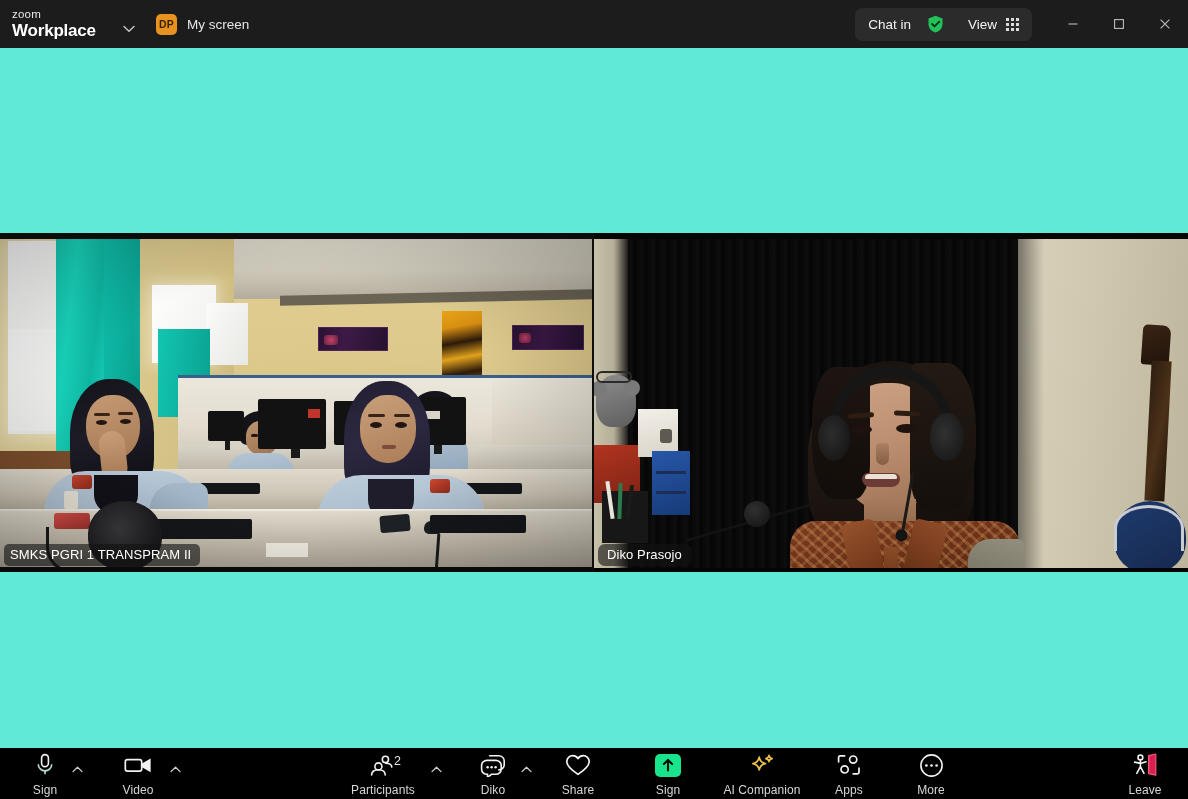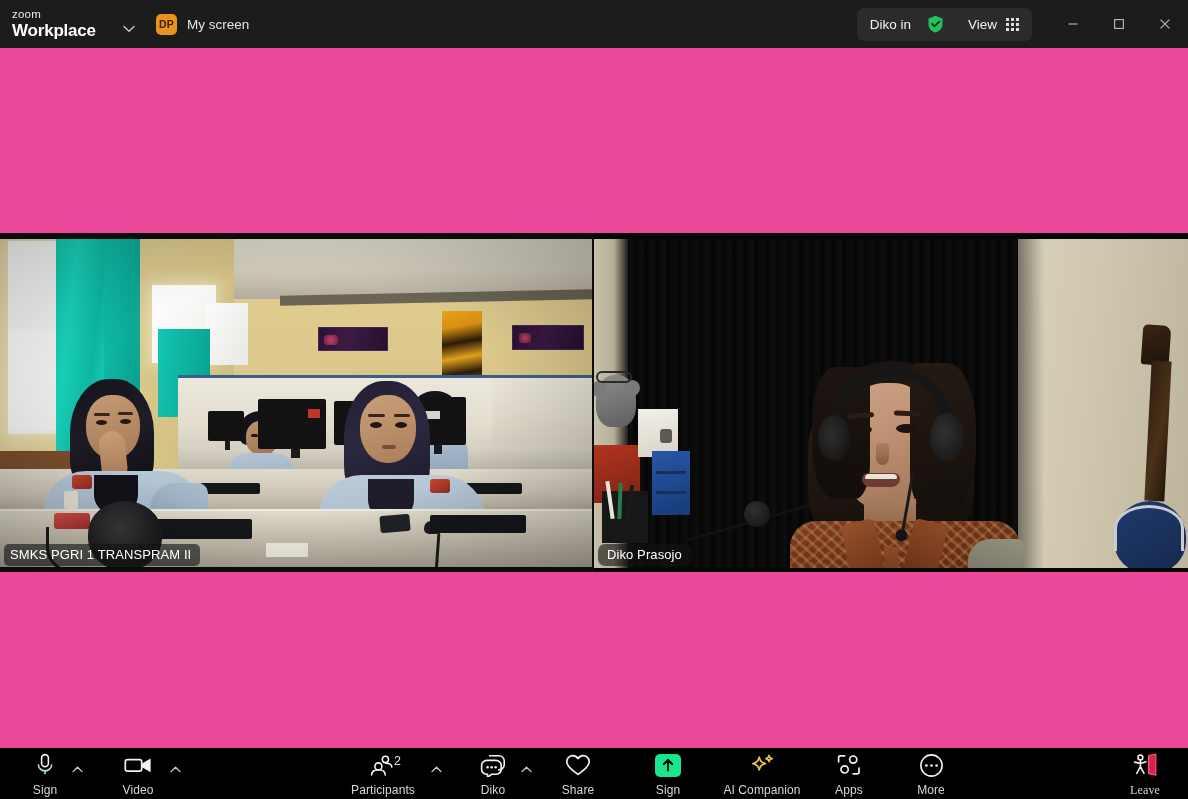--- a/index.html
+++ b/index.html
@@ -61,21 +61,21 @@
   .wctrl { display:flex; align-items:center; height:48px; }
   .wbtn {
     width:46px; height:48px; display:flex; align-items:center; justify-content:center;
     cursor:pointer;
   }
   .wbtn svg { stroke:#bdbdbd; }
 
   
   .stage {
     position:absolute; left:0; top:48px; width:1188px; height:700px;
-    background:#ec4899;
+    background:#5eead4;
   }
   .tile-row {
     position:absolute; left:0; top:185px; width:1188px; height:339px;
     display:flex;
   }
   .tile { position:relative; height:339px; overflow:hidden; background:#000; }
   .tile.left  { width:592px; }
   .tile.gap   { width:2px; background:#0d0d0d; }
   .tile.right { width:594px; }
 
@@ -600,21 +600,21 @@
     </div>
 
 
     <div class="myscreen">
       <span class="avatar-dp">DP</span>
       <span class="myscreen-lb">My screen</span>
     </div>
 
     <div class="tb-right">
       <div class="signin-group">
-        <span class="signin-lb">Diko in</span>
+        <span class="signin-lb">Chat in</span>
         <svg class="shield" viewBox="0 0 18 19">
           <path d="M9 .8 1.6 3.6v6c0 4.6 3.1 7.7 7.4 8.9 4.3-1.2 7.4-4.3 7.4-8.9v-6z" fill="#21c25a"></path>
           <path d="M5.4 9.5l2.6 2.6 5-5" stroke="#0b2f16" stroke-width="1.9" fill="none" stroke-linecap="round" stroke-linejoin="round"></path>
         </svg>
         <span class="view-lb">View</span>
         <span class="grid-ic">
           <i></i>
             <i></i>
             <i></i>
             <i></i>
@@ -920,21 +920,21 @@
         <svg width="25" height="25" viewBox="0 0 25 25" fill="none" stroke="#f2f2f2" stroke-width="1.6">
           <circle cx="12.5" cy="12.5" r="10.6"></circle>
           <circle cx="7.4" cy="12.5" r="1.35" fill="#f2f2f2" stroke="none"></circle>
           <circle cx="12.5" cy="12.5" r="1.35" fill="#f2f2f2" stroke="none"></circle>
           <circle cx="17.6" cy="12.5" r="1.35" fill="#f2f2f2" stroke="none"></circle>
         </svg>
       </div>
       <span class="tb-lab">More</span>
     </div>
 
-    <div class="tb-item" style="left:1103px;font-family:Liberation Serif, serif;">
+    <div class="tb-item" style="left:1103px;">
       <div class="tb-ico">
         <svg width="28" height="25" viewBox="0 0 28 25" fill="none">
           <path d="M17.6 2.6l7.2-1.6v21.2l-7.2-1.6z" fill="#d9204c" stroke="#f0567e" stroke-width="1.2" stroke-linejoin="round"></path>
           <path d="M17.6 2.6v18" stroke="#f0567e" stroke-width="1.3"></path>
           <circle cx="9.4" cy="4.4" r="2.4" fill="none" stroke="#f2f2f2" stroke-width="1.6"></circle>
           <path d="M9.4 7.4v6.3M9.4 13.7l-3.6 6.6M9.4 13.7l3.6 6.6M3.6 9.1l5.8 1.3 5.6-1.6" stroke="#f2f2f2" stroke-width="1.6" stroke-linecap="round" stroke-linejoin="round"></path>
         </svg>
       </div>
       <span class="tb-lab leave">Leave</span>
     </div>

